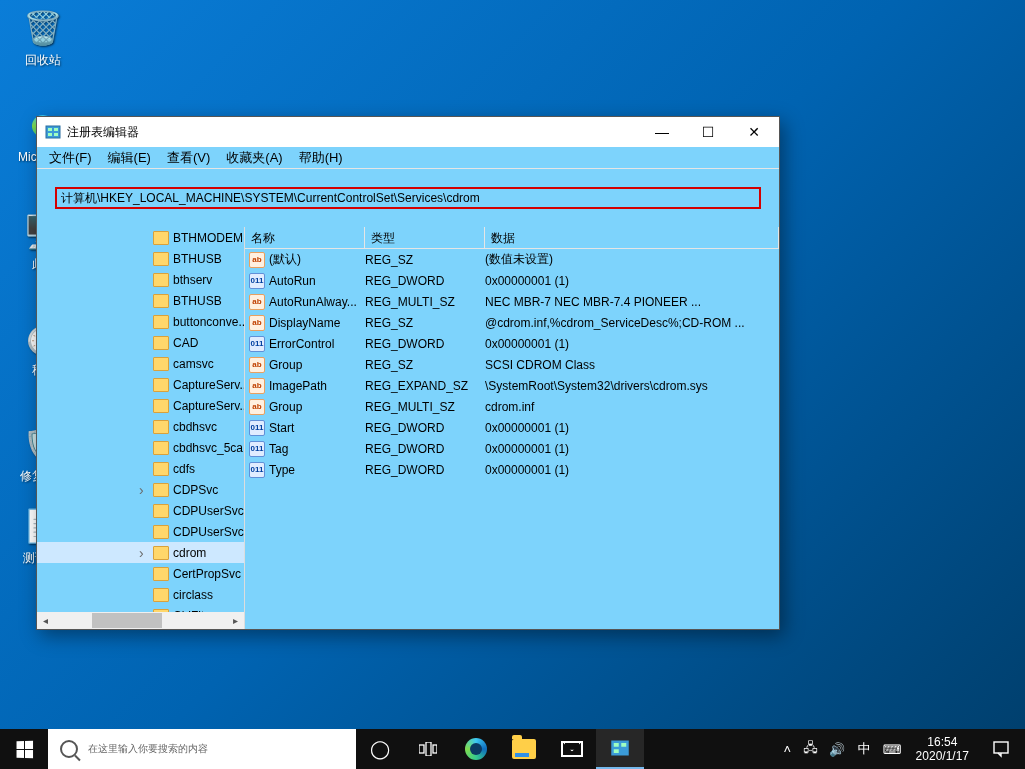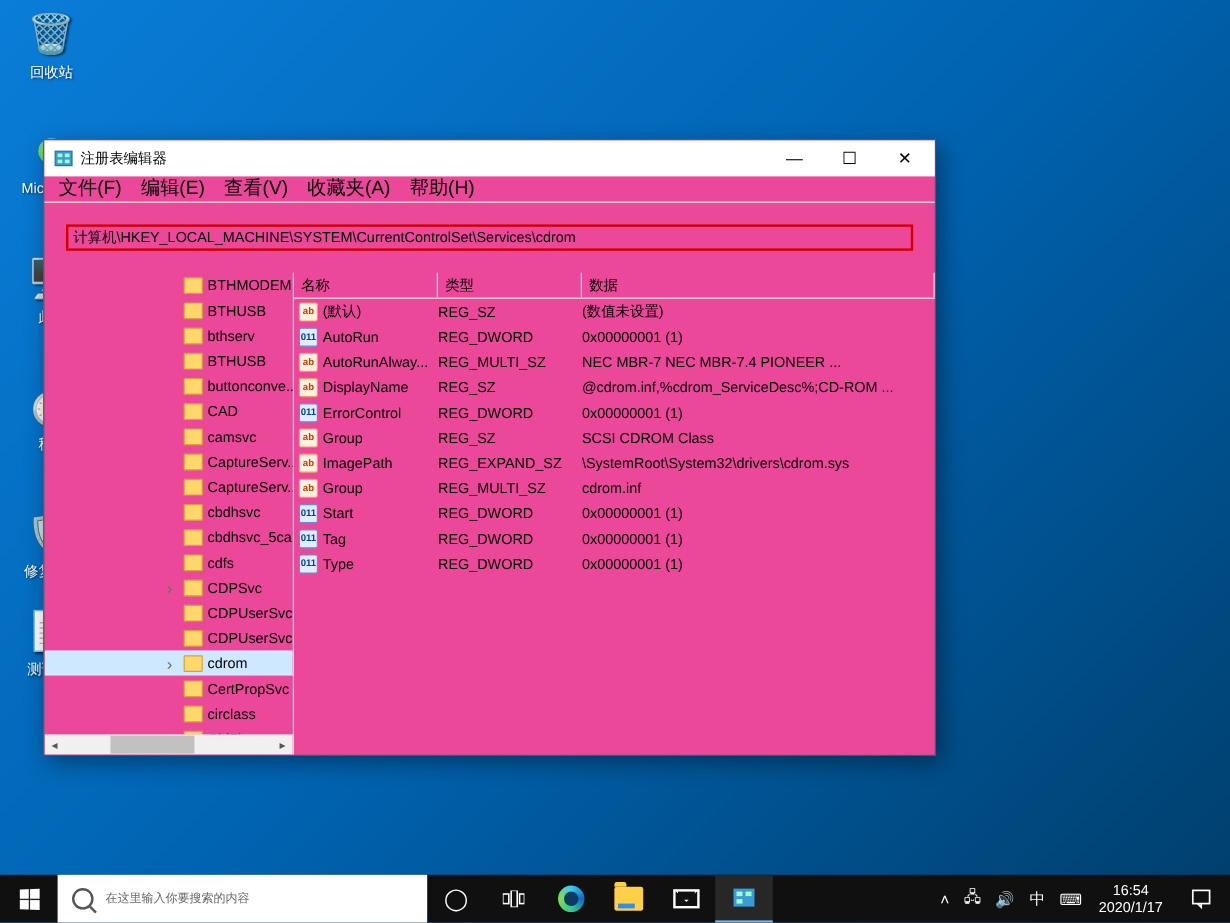--- a/index.html
+++ b/index.html
@@ -7,27 +7,27 @@
 .desktop { position:absolute; top:0; left:0; right:0; bottom:40px; }
 .desktop-icon { position:absolute; width:74px; text-align:center; color:#fff; font-size:12px; cursor:pointer; text-shadow:1px 1px 2px rgba(0,0,0,.6); }
 .desktop-icon .ico { width:40px; height:40px; margin:0 auto 4px; display:flex; align-items:center; justify-content:center; font-size:32px; }
 .recycle-bin { top:8px; left:6px; }
 .di-edge { top:106px; left:6px; }
 .di-pc { top:212px; left:6px; }
 .di-clock { top:318px; left:6px; }
 .di-repair { top:424px; left:6px; }
 .di-test { top:506px; left:6px; }
 
-.window { position:absolute; top:116px; left:36px; width:744px; height:514px; background:#ec4899; border:1px solid #555; box-shadow:4px 6px 18px rgba(0,0,0,.4); display:flex; flex-direction:column; }
+.window { position:absolute; top:116px; left:36px; width:744px; height:514px; background:#7dd3fc; border:1px solid #555; box-shadow:4px 6px 18px rgba(0,0,0,.4); display:flex; flex-direction:column; }
 .titlebar { height:30px; display:flex; align-items:center; padding:0 2px 0 8px; background:#fff; }
 .titlebar .t-icon { width:16px; height:16px; margin-right:6px; }
 .titlebar .t-text { flex:1; font-size:12px; }
 .win-ctrl { width:46px; height:30px; display:flex; align-items:center; justify-content:center; font-size:14px; cursor:pointer; }
 
-.menubar { height:22px; display:flex; align-items:center; padding:0 4px; font-size:16px; border-bottom:1px solid #e5e5e5; }
+.menubar { height:22px; display:flex; align-items:center; padding:0 4px; font-size:13px; border-bottom:1px solid #e5e5e5; }
 .menubar span { padding:2px 8px; cursor:pointer; }
 
 .addrbar { height:22px; border:2px solid #d40000; margin:18px; display:flex; align-items:center; font-size:12px; padding:0 4px; }
 
 .client { flex:1; display:flex; overflow:hidden; }
 .tree-panel { width:208px; border-right:1px solid #ddd; overflow:hidden; position:relative; font-size:12px;padding-left:25px; }
 .tree-inner { position:absolute; top:0; left:0; right:0; bottom:17px; overflow:hidden; }
 .tree-item { height:21px; display:flex; align-items:center; padding-left:116px; white-space:nowrap; cursor:pointer; }
 .tree-item.expander::before { content:"›"; position:absolute; left:102px; color:#6b6b6b; font-size:14px; }
 .tree-item.expander { position:relative; }

